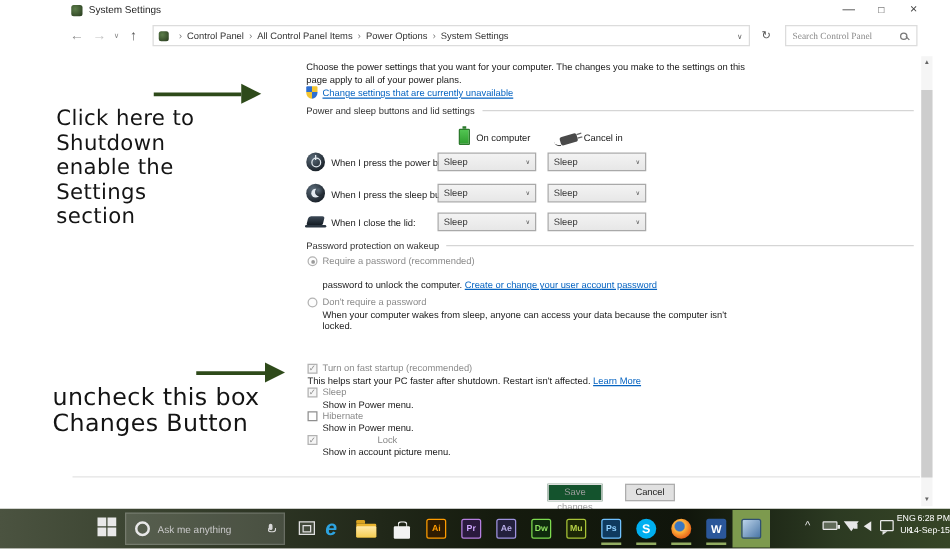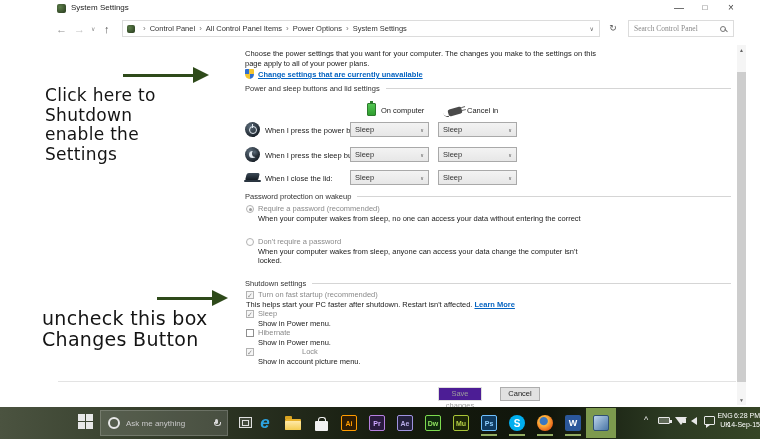--- a/index.html
+++ b/index.html
@@ -37,21 +37,21 @@
                 transform:rotate(45deg); right:-3px; bottom:-1px; }
 
   
   .sb-track { position:absolute; left:737px; top:45px; width:9px; height:360px; background:#f5f5f5; }
   .sb-arrow { position:absolute; left:737px; width:9px; height:10px; text-align:center;
               font-size:5px; color:#666; line-height:10px; }
   .sb-thumb { position:absolute; left:737px; top:72px; width:9px; height:310px; background:#cdcdcd; }
 
   
   .t { position:absolute; font-size:7.5px; color:#1a1a1a; white-space:nowrap; }
-  .link { color:#0563c1; text-decoration:underline;font-weight:bold; }
+  .link { color:#0563c1; text-decoration:underline; }
   .gray { color:#8a8a8a; }
   .sect { position:absolute; left:245px; width:486px; display:flex; align-items:center; }
   .sect span.lbl { font-size:7.5px; color:#333; white-space:nowrap; }
   .sect span.rule { flex:1; border-top:1px solid #d5d5d5; margin-left:6px; }
   .shield { position:absolute; left:245px; top:69px; width:9px; height:10px;
             background:conic-gradient(#f3c531 0 25%, #2f6fd0 0 50%, #f3c531 0 75%, #2f6fd0 0 100%);
             border-radius:1px 1px 55% 55%; }
 
   .batt { position:absolute; left:367px; top:103px; width:9px; height:13px;
           border:1px solid #2c7a2c; border-radius:1px;
@@ -86,21 +86,21 @@
 
   .radio { position:absolute; left:246px; width:8px; height:8px; border:1px solid #b2b2b2;
            border-radius:50%; background:#fdfdfd; }
   .radio.on::after { content:""; position:absolute; left:1.6px; top:1.6px; width:3.6px; height:3.6px;
                      border-radius:50%; background:#9a9a9a; }
   .cb { position:absolute; left:246px; width:8px; height:8px; border:1px solid #b2b2b2;
         background:#f6f6f6; font-size:7px; line-height:7px; text-align:center; color:#8f8f8f; }
   .cb.off { background:#fff; border-color:#8f8f8f; }
 
   .btn { position:absolute; height:14px; font-size:7.5px; text-align:center; line-height:12px; }
-  .btn-save { left:438px; top:387px; width:44px; background:#4c1d95; border:1px solid #dedede; color:#9d9d9d; }
+  .btn-save { left:438px; top:387px; width:44px; background:#14532d; border:1px solid #dedede; color:#9d9d9d; }
   .btn-cancel { left:500px; top:387px; width:40px; background:#e1e1e1; border:1px solid #adadad; color:#222; }
   .bottom-rule { position:absolute; left:58px; top:381px; width:678px; border-top:1px solid #e3e3e3; }
 
   
   .note { position:absolute; color:#141414; font-family:"DejaVu Sans",sans-serif; letter-spacing:0.3px; }
   .note1 { left:45px; top:86px; font-size:17px; line-height:19.5px; }
   .note2 { left:28px; top:308px; font-size:19px; line-height:21px;margin-left:14px; }
   .arrow { position:absolute; height:16px; }
   .arrow .shaft { position:absolute; left:0; top:6.5px; height:3.5px; background:#2e4a1a; }
   .arrow .head { position:absolute; top:0; width:0; height:0;
@@ -268,30 +268,28 @@
     <span>Sleep</span>
     <span class="chev">∨</span>
   </div>
 
   <div class="sect" style="top:192px;">
     <span class="lbl">Password protection on wakeup</span>
       <span class="rule"></span>
   </div>
   <div class="radio on" style="top:205px;"></div>
   <div class="t gray" style="left:258px;top:204px;">Require a password (recommended)</div>
-  <div class="t" style="left:258px;top:214px;">When your computer wakes from sleep, no one can access your data without entering the correct</div>
+  <div class="t" style="left:258px;top:223px;">
+    <span>password to unlock the computer. </span><span class="link">Create or change your user account password</span>
+  </div>
   <div class="radio" style="top:238px;"></div>
   <div class="t gray" style="left:258px;top:237px;">Don't require a password</div>
-  <div class="t" style="left:258px;top:247px;">When your computer wakes from sleep, anyone can access your data change the computer isn't</div>
+  <div class="t" style="left:258px;top:247px;">When your computer wakes from sleep, anyone can access your data because the computer isn't</div>
   <div class="t" style="left:258px;top:256px;">locked.</div>
 
-  <div class="sect" style="top:279px;">
-    <span class="lbl">Shutdown settings</span>
-      <span class="rule"></span>
-  </div>
   <div class="cb" style="top:291px;">✓</div>
   <div class="t gray" style="left:258px;top:290px;">Turn on fast startup (recommended)</div>
   <div class="t" style="left:246px;top:300px;">
     <span>This helps start your PC faster after shutdown. Restart isn't affected. </span><span class="link">Learn More</span>
   </div>
   <div class="cb" style="top:310px;">✓</div>
   <div class="t gray" style="left:258px;top:309px;">Sleep</div>
   <div class="t" style="left:258px;top:319px;">Show in Power menu.</div>
   <div class="cb off" style="top:329px;"></div>
   <div class="t gray" style="left:258px;top:328px;">Hibernate</div>
@@ -306,20 +304,21 @@
 
   <div class="arrow arrow1">
     <span class="shaft"></span>
       <span class="head"></span>
   </div>
   <div class="note note1">
     <div>Click here to</div>
     <div>Shutdown</div>
     <div>enable the</div>
     <div>Settings</div>
+    <div>section</div>
   </div>
   <div class="arrow arrow2">
     <span class="shaft"></span>
       <span class="head"></span>
   </div>
   <div class="note note2">
     <div>uncheck this box</div>
     <div>Changes Button</div>
   </div>
 

